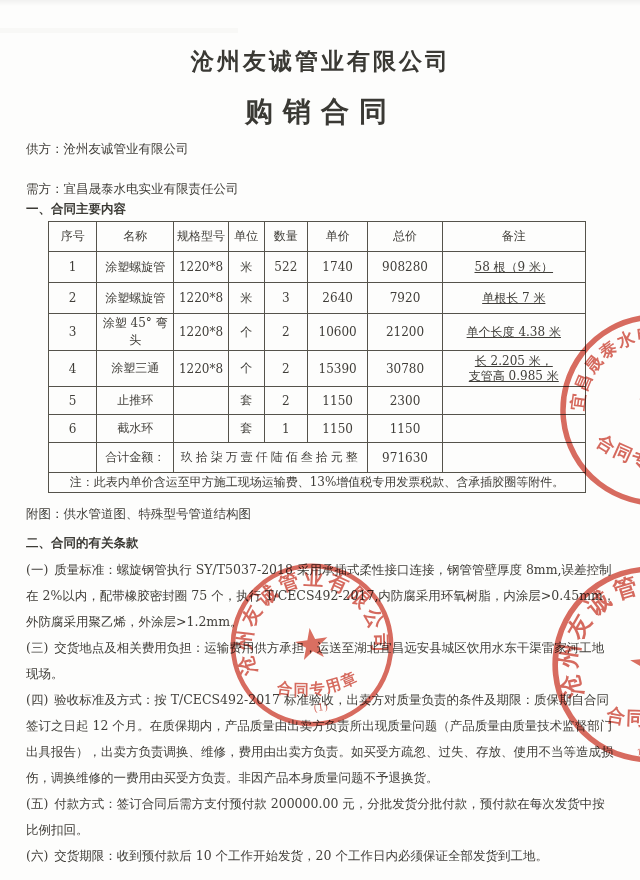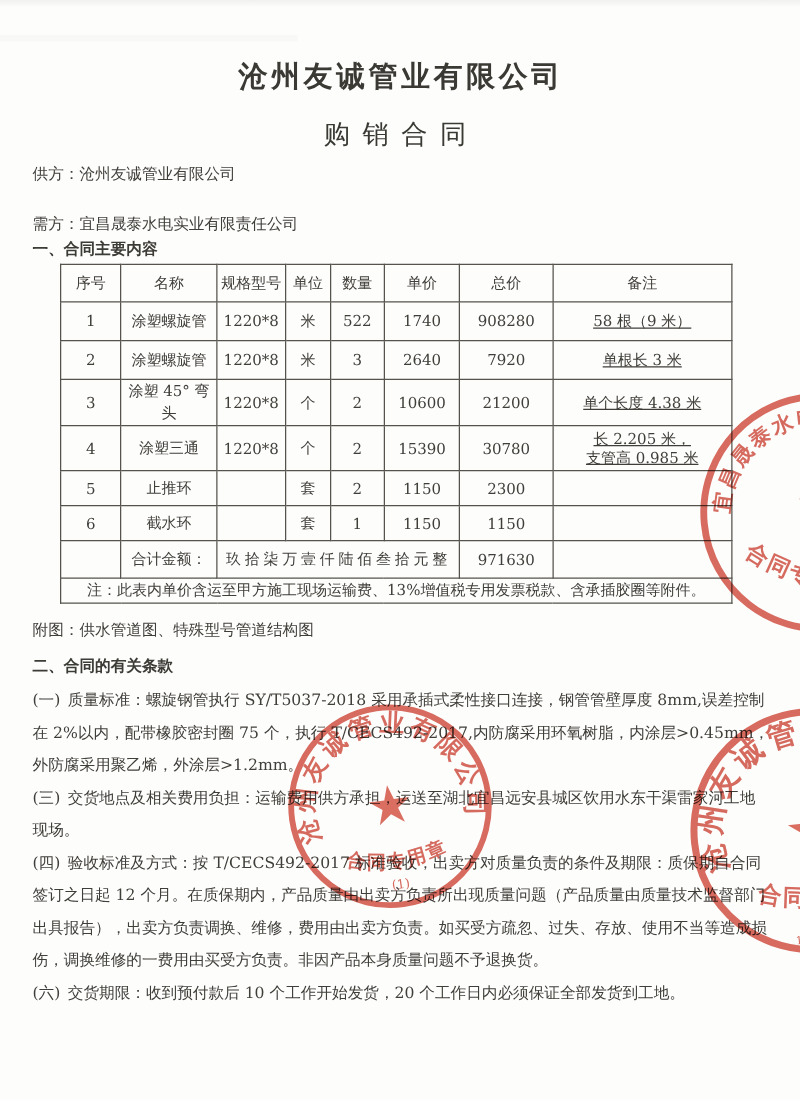--- a/index.html
+++ b/index.html
@@ -11,21 +11,21 @@
     color:#403e39;
   }
   .page { padding:46px 24px 0 26px; position:relative; }
 
   .artifact-top { position:absolute; top:0; left:0; width:640px; height:6px;
     background:linear-gradient(#f1f1f0,#fdfdfc); }
   .artifact-band { position:absolute; top:28px; left:0; width:238px; height:5px; background:#f8f8f6; }
 
   h1.company-title { font-size:23px; font-weight:600; text-align:center; margin:0;
     letter-spacing:3px; color:#3a3934; }
-  h2.doc-title { font-size:21px; font-weight:400; text-align:center; margin:16px 0 4px;
+  h2.doc-title { font-size:28px; font-weight:700; text-align:center; margin:16px 0 4px;
     letter-spacing:10px; color:#3a3934; }
 
   .info { display:flex; justify-content:space-between; margin-top:8px; font-size:12.5px;gap:24px; }
   .info p { margin:0; line-height:20px; }
   .info-left .buyer-line { margin-top:20px; }
   .info-right { width:192px; }
 
   .sec-heading { font-size:12.5px; font-weight:700; margin:0; line-height:20px; color:#3c3b36; }
 
   table.items { width:538px; margin-left:22px; margin-top:2px; border-collapse:collapse;
@@ -113,21 +113,21 @@
         <td class="remark">58 根（9 米）</td>
       </tr>
       <tr class="r-std">
         <td>2</td>
         <td>涂塑螺旋管</td>
         <td>1220*8</td>
         <td>米</td>
         <td>3</td>
         <td>2640</td>
         <td>7920</td>
-        <td class="remark">单根长 3 米</td>
+        <td class="remark">单根长 7 米</td>
       </tr>
       <tr class="r-std">
         <td>3</td>
         <td>涂塑 45° 弯头</td>
         <td>1220*8</td>
         <td>个</td>
         <td>2</td>
         <td>10600</td>
         <td>21200</td>
         <td class="remark">单个长度 4.38 米</td>
@@ -177,20 +177,21 @@
   </table>
 
   <p class="attachment">附图：供水管道图、特殊型号管道结构图</p>
 
   <p class="sec-heading sec2-heading">二、合同的有关条款</p>
 
   <div class="clauses">
     <p class="clause"><span class="clause-label">(一)</span><span>质量标准：螺旋钢管执行 SY/T5037-2018 采用承插式柔性接口连接，钢管管壁厚度 8mm,误差控制在 2%以内，配带橡胶密封圈 75 个，执行 T/CECS492-2017,内防腐采用环氧树脂，内涂层&gt;0.45mm，外防腐采用聚乙烯，外涂层&gt;1.2mm。</span></p>
     <p class="clause"><span class="clause-label">(三)</span><span>交货地点及相关费用负担：运输费用供方承担，运送至湖北宜昌远安县城区饮用水东干渠雷家河工地现场。</span></p>
     <p class="clause"><span class="clause-label">(四)</span><span>验收标准及方式：按 T/CECS492-2017 标准验收，出卖方对质量负责的条件及期限：质保期自合同签订之日起 12 个月。在质保期内，产品质量由出卖方负责所出现质量问题（产品质量由质量技术监督部门出具报告），出卖方负责调换、维修，费用由出卖方负责。如买受方疏忽、过失、存放、使用不当等造成损伤，调换维修的一费用由买受方负责。非因产品本身质量问题不予退换货。</span></p>
+    <p class="clause"><span class="clause-label">(五)</span><span>付款方式：签订合同后需方支付预付款 200000.00 元，分批发货分批付款，预付款在每次发货中按比例扣回。</span></p>
     <p class="clause"><span class="clause-label">(六)</span><span>交货期限：收到预付款后 10 个工作开始发货，20 个工作日内必须保证全部发货到工地。</span></p>
 
   </div>
 </div>
 
 <svg id="stamp-buyer" class="stamp" viewBox="0 0 200 200">
   <circle class="seal-ring" cx="100" cy="100" r="93"></circle>
   <path id="arc-buyer" d="M 32,125 A 72 72 0 1 1 168,125" fill="none"></path>
   <text class="seal-arc-text" font-size="17" letter-spacing="2" text-anchor="middle">
     <textPath href="#arc-buyer" startOffset="50%">宜昌晟泰水电实业有限责任公司</textPath>

